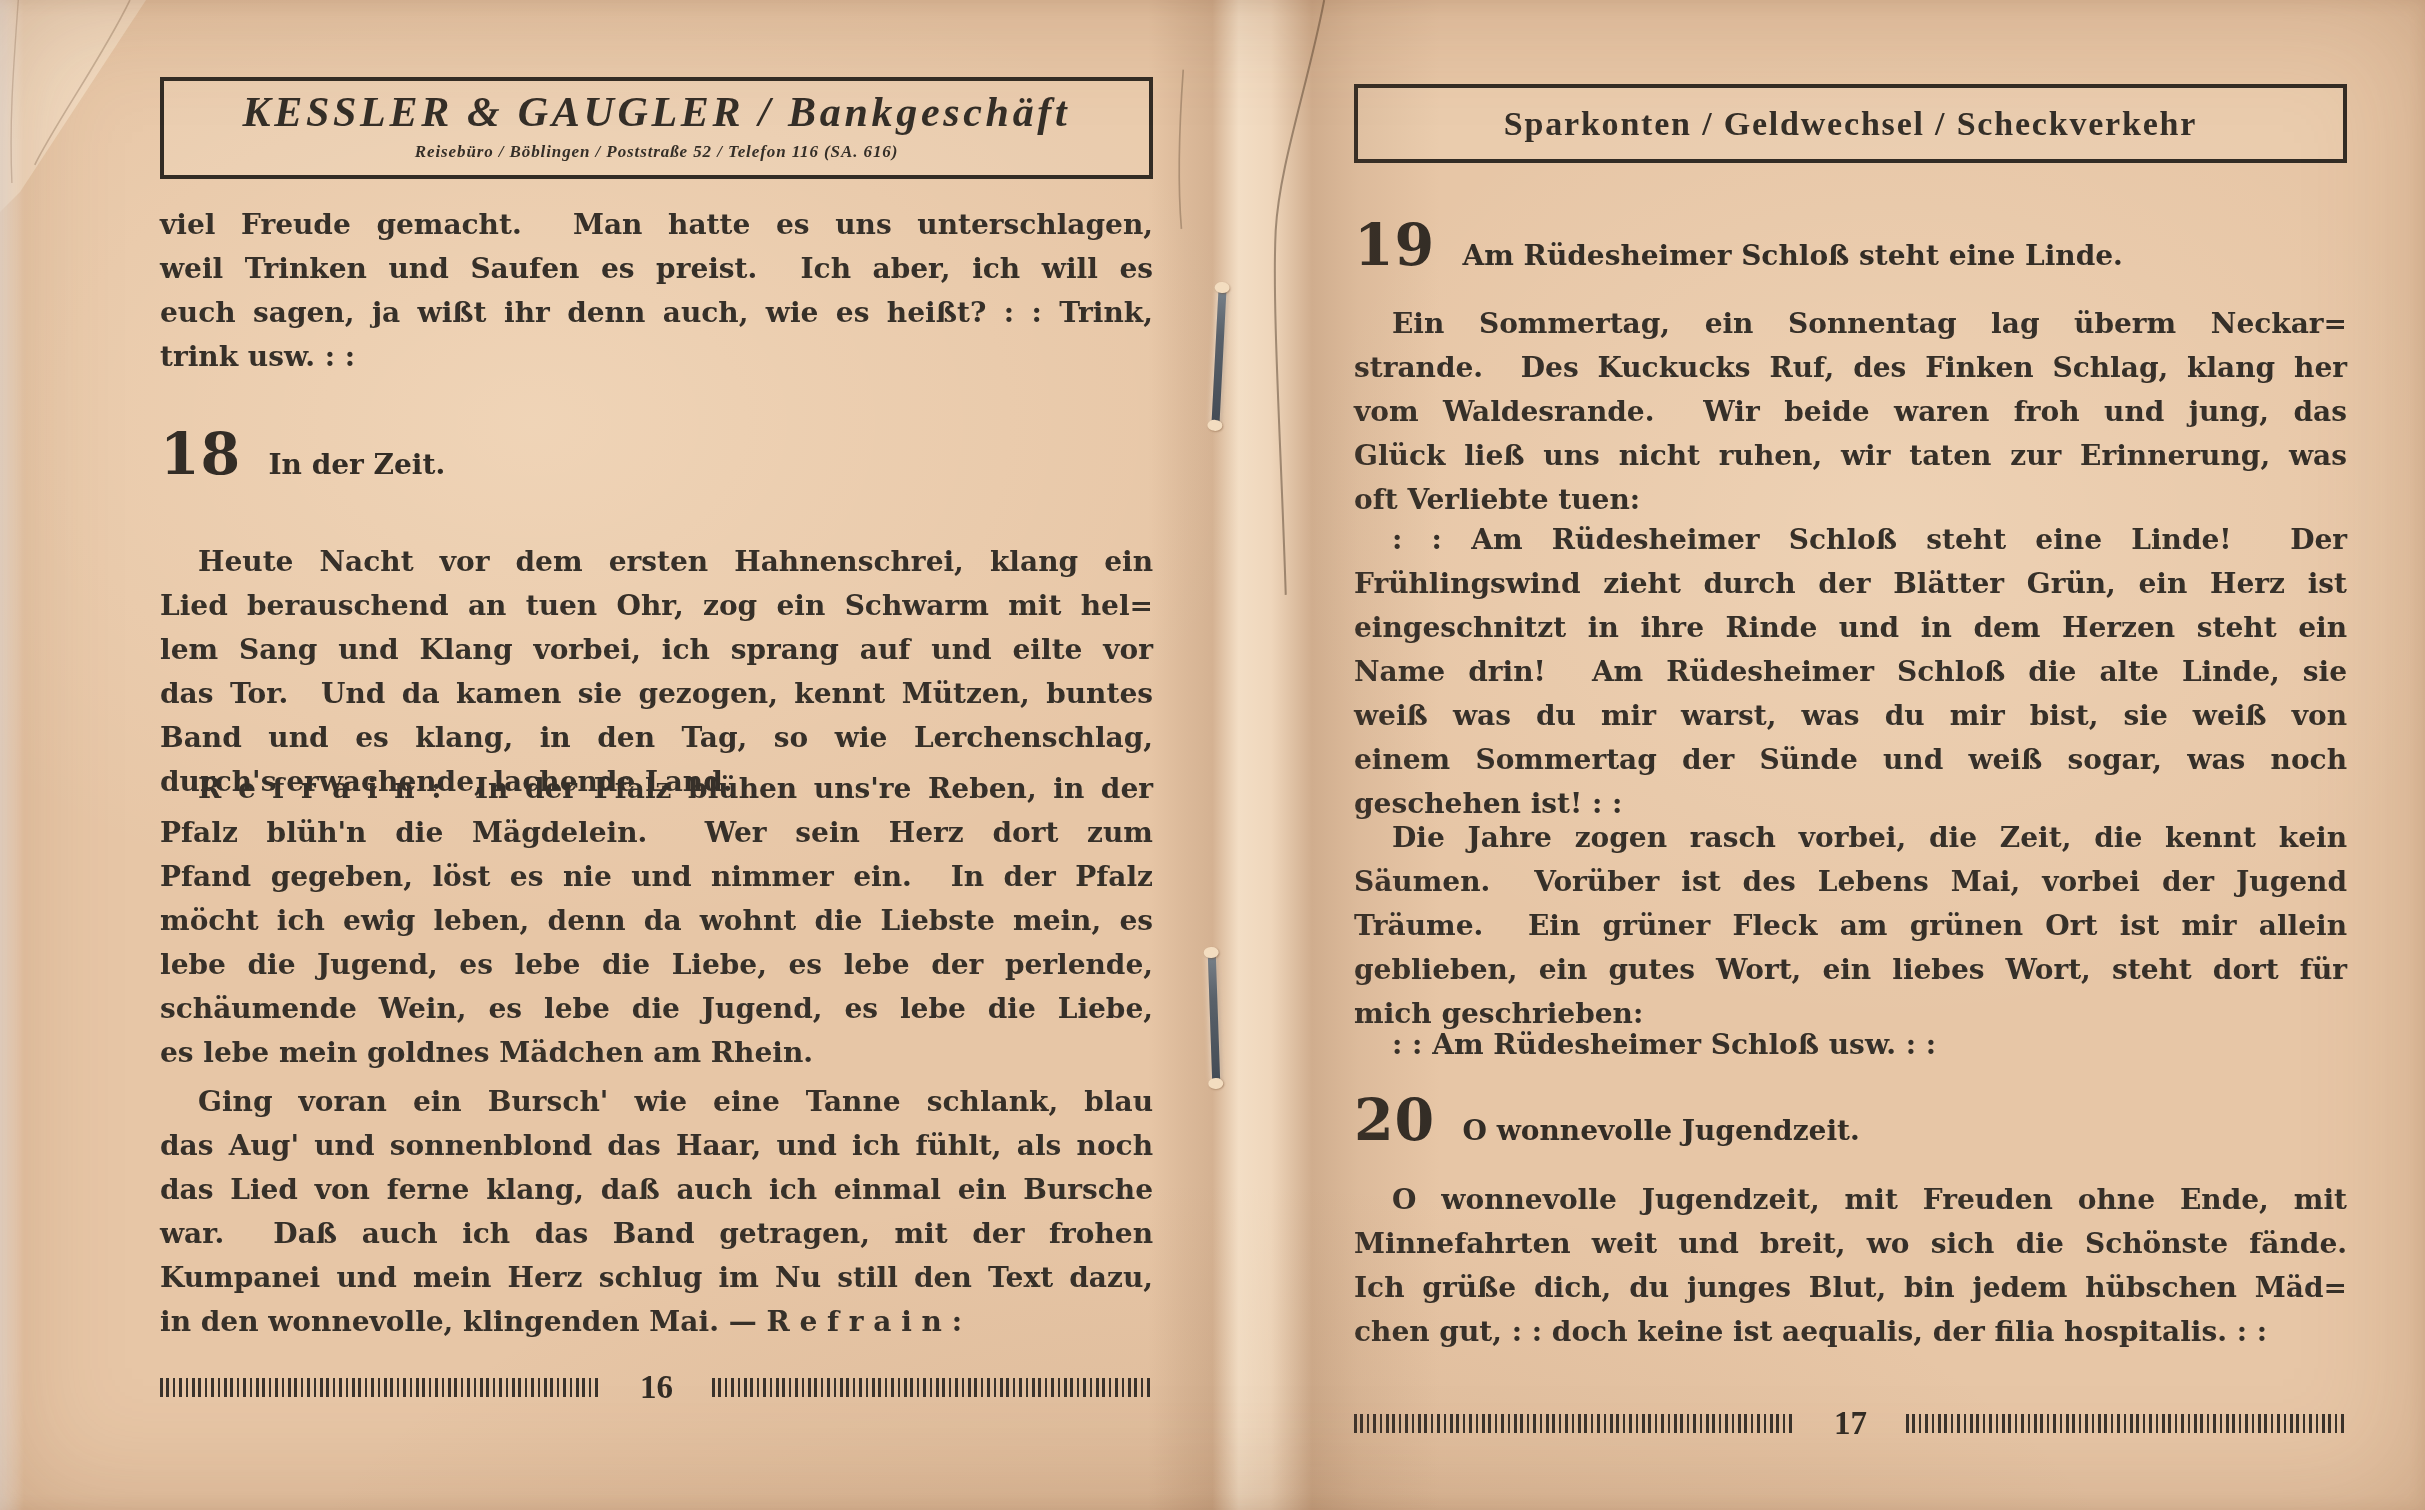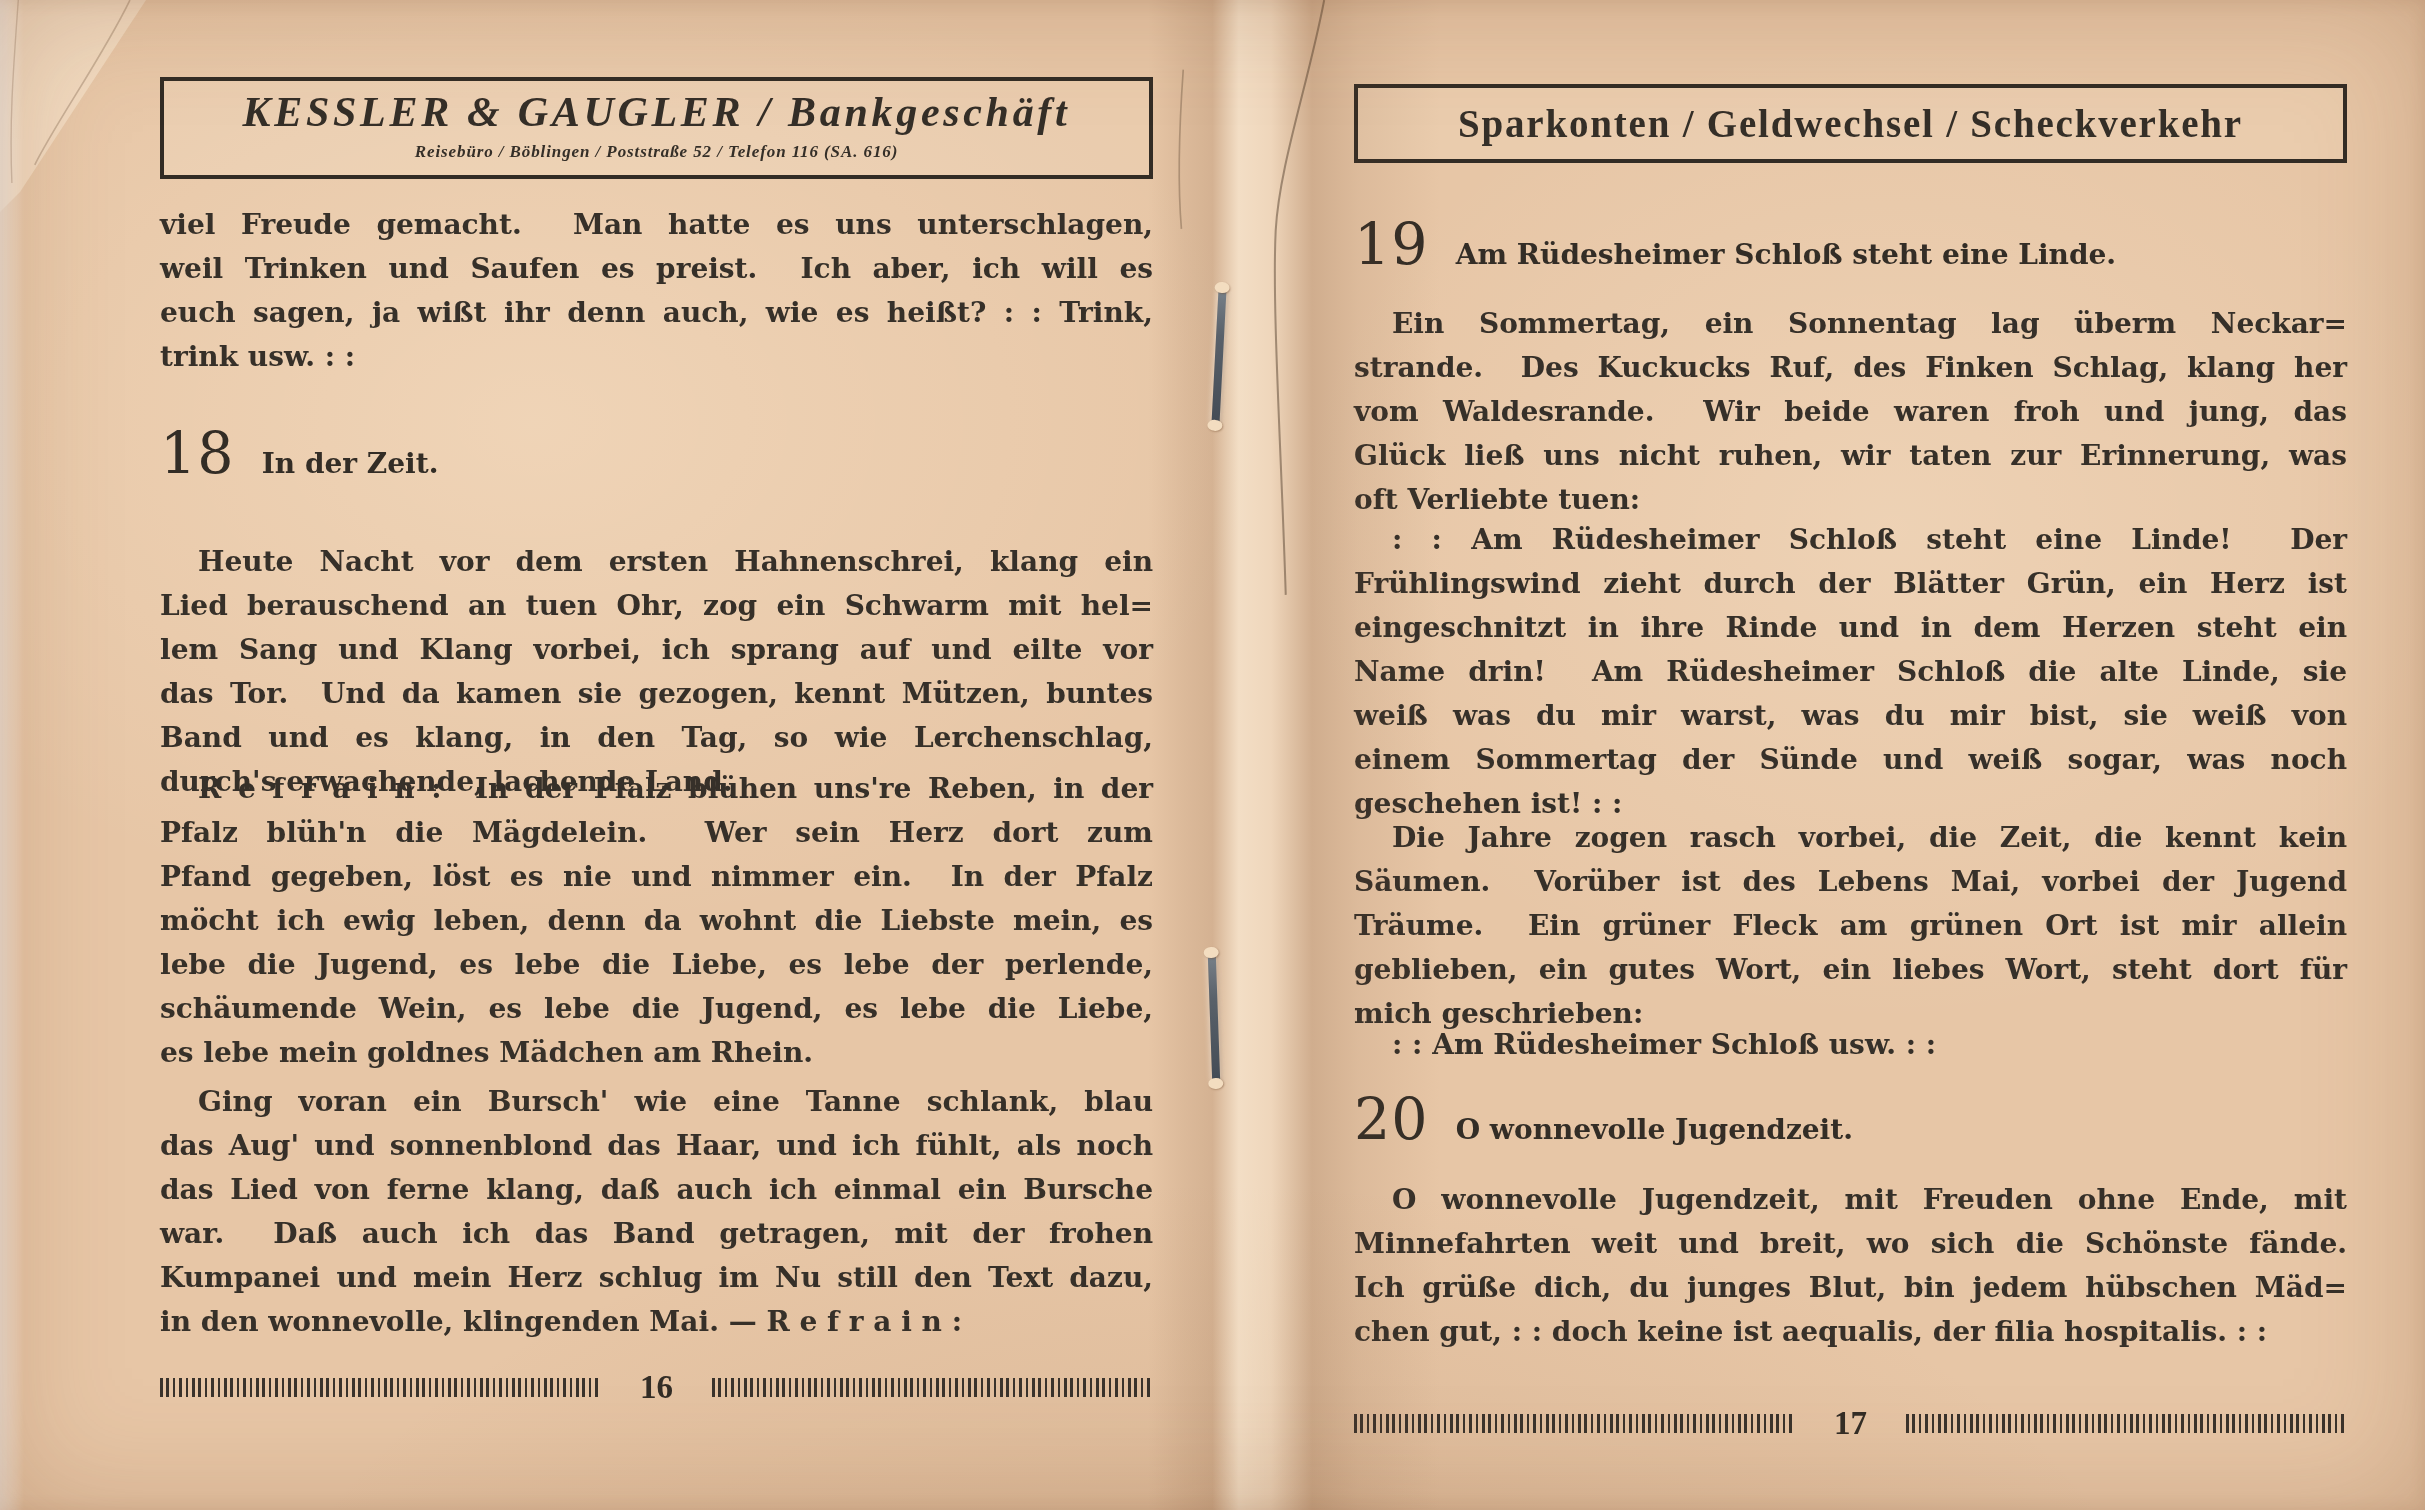--- a/index.html
+++ b/index.html
@@ -42,38 +42,38 @@
     line-height: 49px; white-space: nowrap;
   }
   .ad-line2 {
     font-size: 17px; font-weight: 700; letter-spacing: 0.9px;
     line-height: 29px; white-space: nowrap;
   }
   .ad-box-right {
     top: 84px; height: 79px;
     display: flex; align-items: center; justify-content: center;
   }
-  .ad-box-right .ad-line1 { font-size: 39px; letter-spacing: 1.8px; }
+  .ad-box-right .ad-line1 { font-size: 34px; letter-spacing: 1.8px; }
 
   
   .para {
     position: absolute; left: 0; width: 100%;
     font-size: 28px; font-weight: 700; line-height: 44px;
     color: #363029;
   }
   .tline { text-align: justify; text-align-last: justify; white-space: pre-wrap; }
   .tline-last { text-align-last: left; }
   .para.indent .tline:first-child { text-indent: 38px; }
 
   .song-heading {
     position: absolute; left: 0; width: 100%;
     display: flex; align-items: baseline; gap: 27.4px;
     color: #332d26;
   }
-  .song-number { font-size: 57px; font-weight: 400; line-height: 1; letter-spacing: 0.9px; }
+  .song-number { font-size: 57px; font-weight: 700; line-height: 1; letter-spacing: 0.9px; }
   .song-title  { font-size: 28px; font-weight: 700; line-height: 1.1; }
 
   
   .page-footer {
     position: absolute; left: 0; width: 100%;
     display: flex; align-items: center; gap: 24px;
   }
   .footer-rule {
     flex: 1; height: 19px;
     background: repeating-linear-gradient(90deg,

